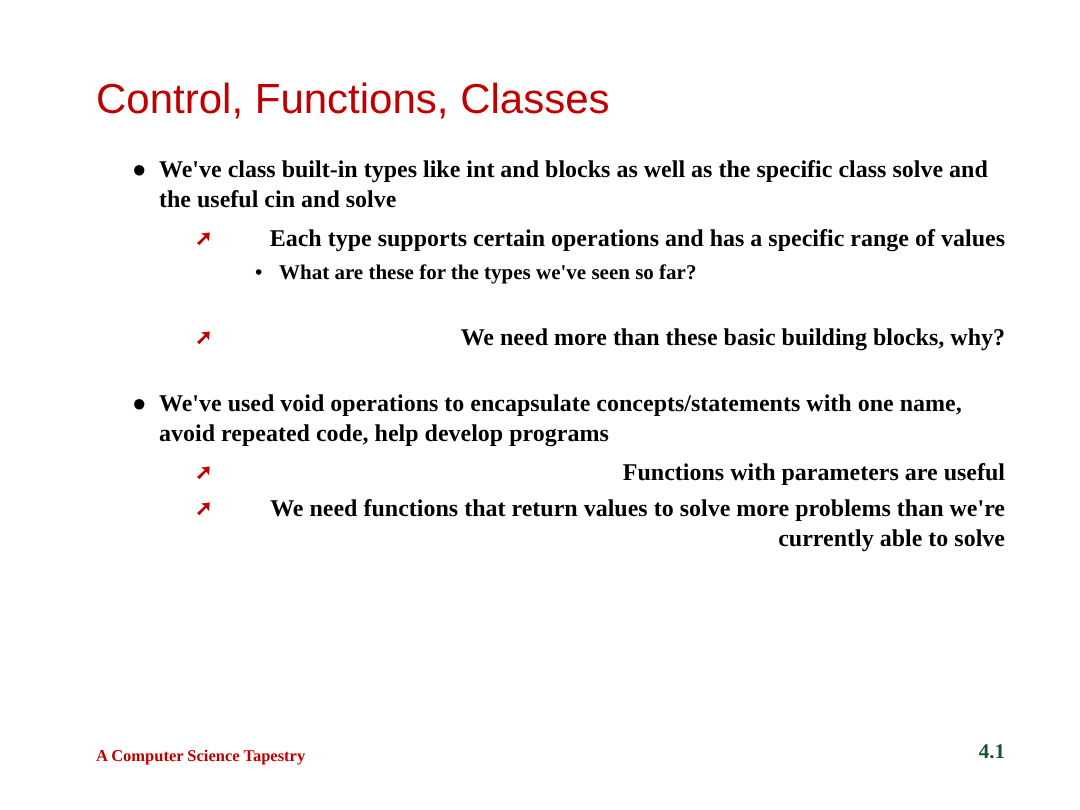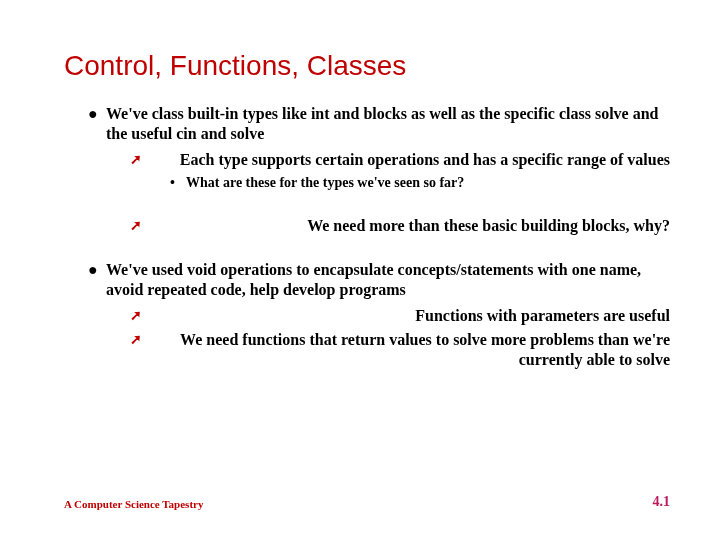--- a/index.html
+++ b/index.html
@@ -86,21 +86,21 @@
   .footer-left {
     font-family: "Times New Roman", Times, serif;
     font-weight: bold;
     font-size: 11px;
     color: #c00000;
   }
   .footer-right {
     font-family: "Times New Roman", Times, serif;
     font-weight: bold;
     font-size: 14px;
-    color: #be185d;
+    color: #14532d;
     margin-left: 38px;
   }
 </style>
 </head>
 <body>
 
 <div class="slide">
   <h1 class="title">Control, Functions, Classes</h1>
 
   <div class="bullet-l1">

